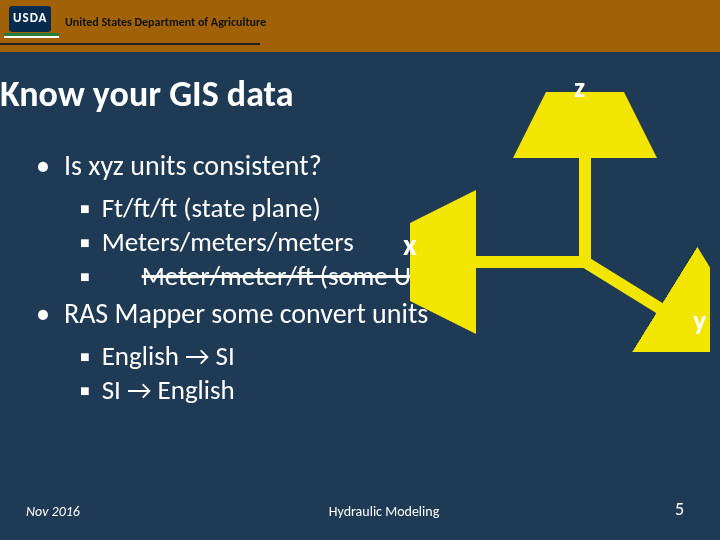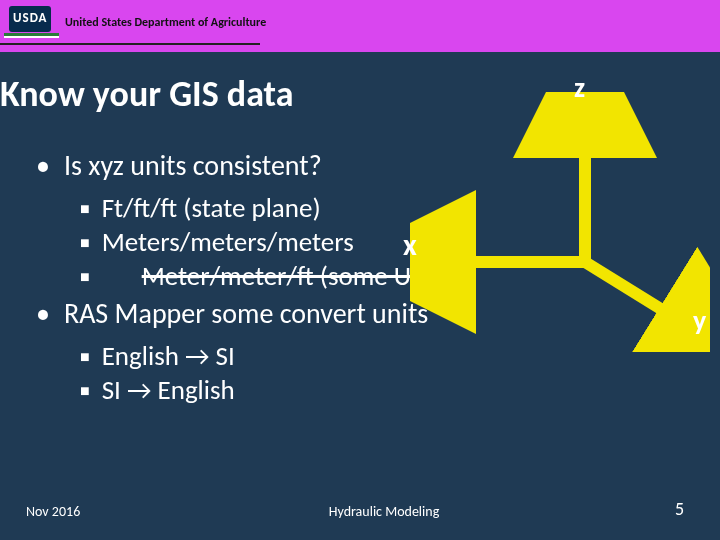--- a/index.html
+++ b/index.html
@@ -5,21 +5,21 @@
   * { margin: 0; padding: 0; box-sizing: border-box; }
   html, body { width: 720px; height: 540px; overflow: hidden; font-family: Calibri, Arial, sans-serif; }
   .slide {
     width: 720px; height: 540px;
     background: #1f3a54;
     position: relative;
     color: #fff;
   }
   .header-bar {
     position: absolute; top: 0; left: 0; width: 720px; height: 52px;
-    background: #d946ef;
+    background: #a16207;
   }
   .logo {
     position: absolute; left: 4px; top: 6px; width: 55px; height: 38px;
   }
   .logo-block { width: 42px; height: 26px; background: #072b4d; border-radius: 3px; position: absolute; left: 5px; top: 0;}
   .logo-text { position: absolute; left: 9px; top: 4px; color: #fff; font-weight: bold; font-size: 13px; letter-spacing: 1px;}
   .logo-bar1 { position: absolute; left:0; top: 27px; width: 55px; height: 3px; background: #2a7c3a;}
   .logo-bar2 { position: absolute; left:0; top: 30px; width: 55px; height: 2px; background: #fff;}
   .dept {
     position: absolute; left: 65px; top: 15px;
@@ -42,21 +42,21 @@
   .struck { text-decoration: line-through; text-decoration-thickness: 3px; margin-left: 40px; }
   .gap { height: 4px; }
 
   .axes { position: absolute; left: 410px; top: 92px; width: 300px; height: 260px; }
   .axes svg { width: 300px; height: 260px; }
   .axis-label { position: absolute; color: #fff; font-weight: 700; font-size: 28px; }
   .z-lbl { left: 574px; top: 70px; }
   .x-lbl { left: 403px; top: 226px; font-size: 30px; font-weight: 700;}
   .y-lbl { left: 693px; top: 303px; }
 
-  .footer-date { position: absolute; left: 26px; bottom: 20px; font-size: 14px; color: #fff; }
+  .footer-date { position: absolute; left: 26px; bottom: 20px; font-size: 14px; color: #fff; font-style: italic; }
   .footer-title { position: absolute; left: 0; width: 720px; text-align: center; bottom: 20px; font-size: 14px; color: #fff; padding-left: 48px; }
   .footer-page { position: absolute; right: 36px; bottom: 20px; font-size: 18px; color: #fff; }
 </style>
 </head>
 <body>
 
 <div class="slide">
 
   <div class="header-bar">
     <div class="logo">

